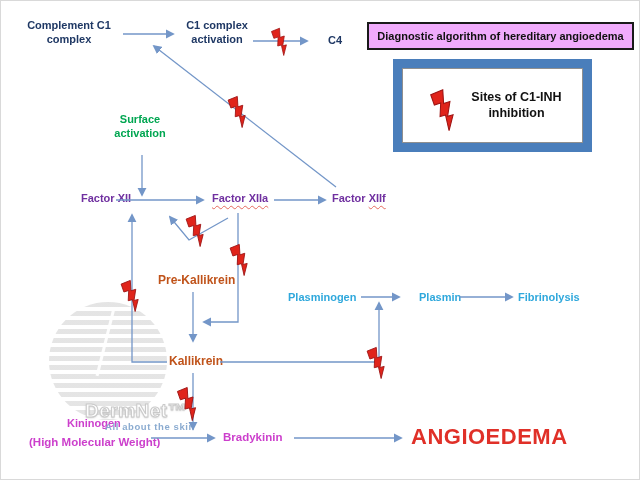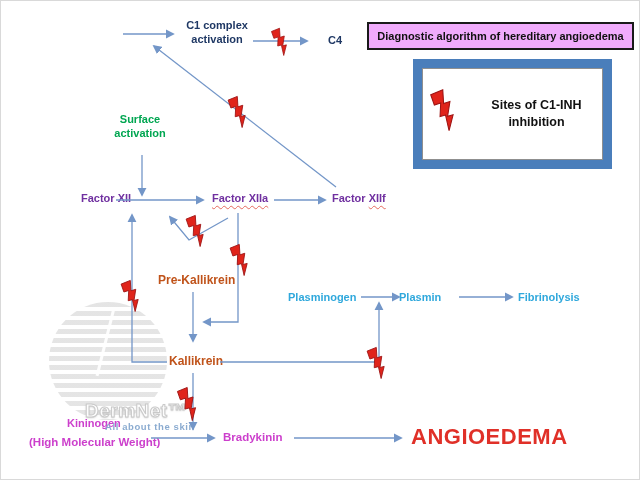--- a/index.html
+++ b/index.html
@@ -30,21 +30,21 @@
   }
   .sp{margin-left:3px;}
 
   .title-box{
     position:absolute;left:366px;top:21px;width:263px;height:24px;
     border:2px solid #1a1a1a;background:#f0abfc;
     display:flex;align-items:center;justify-content:center;
     font-weight:bold;font-size:11px;color:#111;white-space:nowrap;
   }
   .legend-outer{
-    position:absolute;left:412px;top:58px;width:199px;height:110px;
+    position:absolute;left:392px;top:58px;width:199px;height:93px;
     border:9px solid #4a7ebb;background:#fff;box-sizing:border-box;
   }
   .legend-inner{
     position:absolute;inset:0;border:1px solid #8f8f8f;
   }
   .legend-label{
     position:absolute;left:52px;right:4px;top:50%;transform:translateY(-50%);
     text-align:center;font-weight:bold;font-size:12.5px;color:#111;line-height:1.35;
   }
 
@@ -84,40 +84,41 @@
 
     <div class="title-box">
       <span>Diagnostic algorithm of hereditary angioedema</span>
     </div>
 
     <div class="legend-outer">
       <div class="legend-inner"></div>
       <div class="legend-label">Sites of C1-INH inhibition</div>
     </div>
 
+    <div class="node wrap navy" style="left:18px;top:18px;width:100px;">Complement C1 complex</div>
 
     <div class="node wrap navy" style="left:176px;top:18px;width:80px;">C1 complex activation</div>
 
     <div class="node navy" style="left:327px;top:33px;">C4</div>
 
     <div class="node wrap green" style="left:103px;top:112px;width:72px;">Surface activation</div>
 
     <div class="node purple" style="left:56px;top:191px;padding-left:24px;">Factor XII</div>
 
     <div class="node purple wavy" style="left:211px;top:191px;">Factor XIIa</div>
 
     <div class="node purple" style="left:331px;top:191px;">
       <span>Factor</span><span class="wavy sp">XIIf</span>
     </div>
 
     <div class="node orange" style="left:157px;top:272px;font-size:12px;">Pre-Kallikrein</div>
 
     <div class="node cyan" style="left:287px;top:290px;">Plasminogen</div>
 
-    <div class="node cyan" style="left:398px;top:290px;">Plasmin</div>
+    <div class="node cyan" style="left:418px;top:290px;">Plasmin</div>
 
     <div class="node cyan" style="left:517px;top:290px;">Fibrinolysis</div>
 
     <div class="node orange" style="left:168px;top:353px;font-size:12px;">Kallikrein</div>
 
     <div class="node magenta" style="left:66px;top:416px;">Kininogen</div>
 
     <div class="node magenta" style="left:28px;top:434px;font-size:11.5px;">(High Molecular Weight)</div>
 
     <div class="node magenta" style="left:222px;top:429px;font-size:11.5px;">Bradykinin</div>

